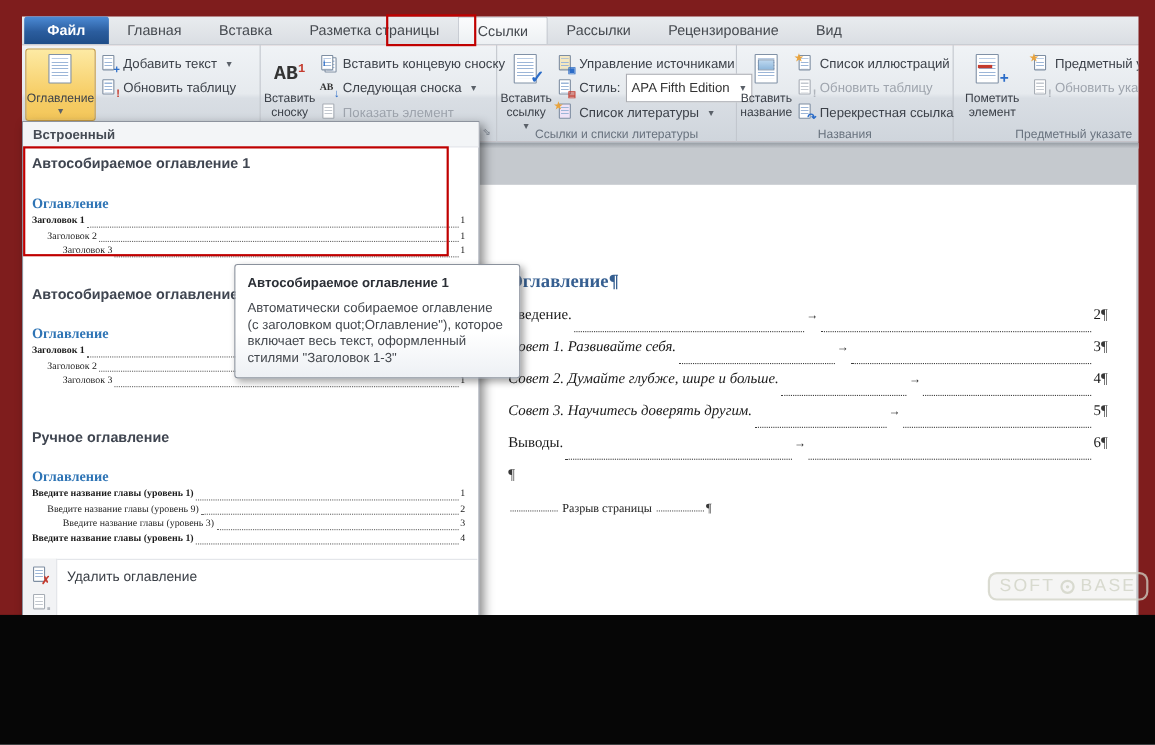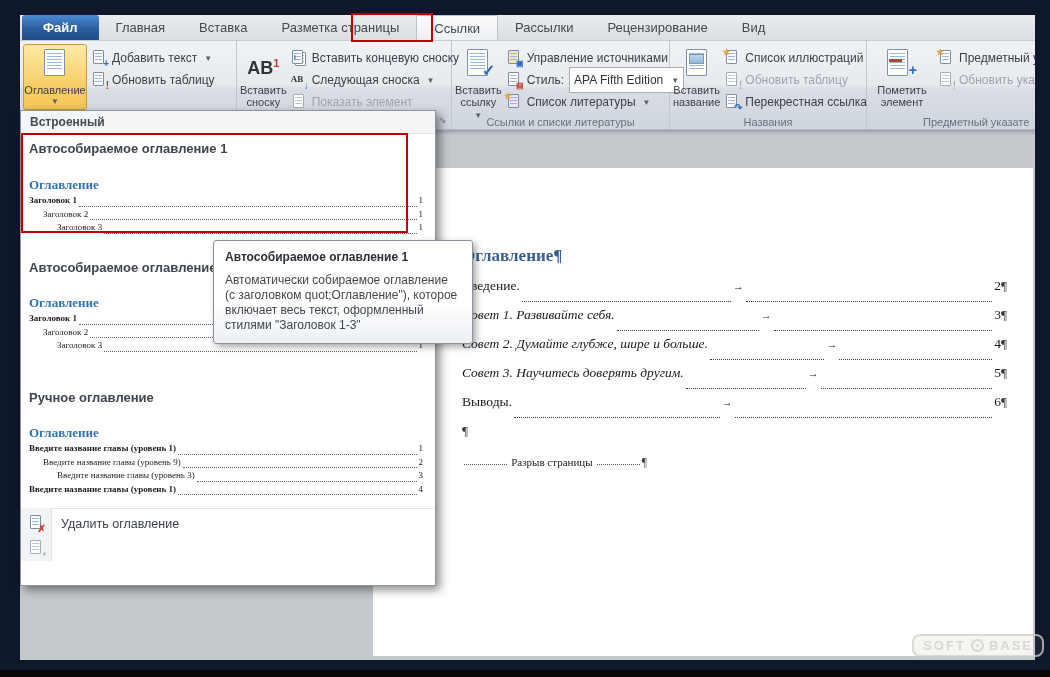--- a/index.html
+++ b/index.html
@@ -1,17 +1,17 @@
 <!DOCTYPE html>
 <html><head>
 <meta charset="utf-8">
 <style>
   *{box-sizing:border-box;margin:0;padding:0}
   body{background:#060606;font-family:"Liberation Sans",sans-serif}
-  .screen{position:relative;width:1050px;height:670px;background:#0f172a;overflow:hidden}
+  .screen{position:relative;width:1050px;height:559px;background:#7f1d1d;overflow:hidden}
 
   
   .tabsrow{position:absolute;left:20px;top:15px;width:1015px;height:26px;
     background:linear-gradient(#e9ecef,#dadee3);display:flex;align-items:stretch;border-bottom:1px solid #c9cdd3}
   .tab{display:flex;align-items:center;padding:0 17px;font-size:13px;color:#45494f;white-space:nowrap;cursor:pointer}
   .tab.file{background:linear-gradient(#4c8bd6,#2b5d9e 55%,#1f4d88);color:#fff;border-radius:3px 3px 0 0;
     margin-left:2px;padding:0 21px;font-weight:bold}
   .tab.selected{background:linear-gradient(#fbfcfd,#edf0f3);border:1px solid #bcc1c9;border-bottom:0;border-radius:2px 2px 0 0;position:relative}
   .redframe{position:absolute;border:2px solid #c00000;pointer-events:none;z-index:55}
 
@@ -37,21 +37,21 @@
     background:repeating-linear-gradient(#9cb6d8 0 1px,transparent 1px 3px)}
   .pg.gray{border-color:#a7adb5}.pg.gray::after{background:repeating-linear-gradient(#c3c8cf 0 1px,transparent 1px 3px)}
   .badge{position:absolute;right:-2px;bottom:-3px;font-size:10px;font-weight:bold;line-height:10px}
   .b-red{color:#c43b2e}.b-blue{color:#2b6cc8}.b-star{color:#e8a33d;font-size:9px;right:auto;left:-2px;top:-3px;bottom:auto}
   .b-gray{color:#b0b5bc}
   .icon32{width:34px;height:32px;position:relative;flex:none}
   .pg32{position:absolute;left:6px;top:1px;width:21px;height:27px;background:#fff;border:1px solid #8091a6;border-radius:1px}
   .pg32::after{content:"";position:absolute;left:2px;right:2px;top:3px;height:18px;
     background:repeating-linear-gradient(#9cb6d8 0 1px,transparent 1px 3px)}
   .ov{position:absolute;font-weight:bold}
-  .abbig{font-family:Liberation Sans, sans-serif;font-weight:bold;font-size:18px;color:#333;line-height:30px}
+  .abbig{font-family:Liberation Mono, monospace;font-weight:bold;font-size:18px;color:#333;line-height:30px}
   .abbig sup{color:#c43b2e;font-size:11px}
   .absmall{font-family:"Liberation Serif",serif;font-weight:bold;font-size:9px;color:#333;position:absolute;left:0;top:2px}
   .launcher{position:absolute;right:2px;bottom:2px;width:13px;height:13px;color:#7c8590;font-size:9px;line-height:13px;text-align:center;cursor:pointer}
   .combo{display:flex;align-items:center;background:#fff;border:1px solid #abadb3;height:18px;padding:12px 4px;font-size:12px;color:#333;gap:6px;cursor:pointer}
 
   
   .workspace{position:absolute;left:20px;top:130px;width:1015px;height:530px;background:#c5c9ce}
   .workspace::before{content:"";position:absolute;left:0;top:0;right:0;height:5px;background:linear-gradient(#9aa0a7,#c5c9ce)}
   .page{position:absolute;left:353px;top:38px;width:660px;height:488px;background:#fff}
   .doc{padding:78px 26px 0 89px;font-family:"Liberation Serif",serif;color:#1a1a1a}
@@ -97,21 +97,21 @@
   
   .tooltip{position:absolute;left:213px;top:240px;width:260px;background:linear-gradient(#ffffff 60%,#edf0f4);
     border:1px solid #8a919c;border-radius:3px;box-shadow:3px 3px 7px rgba(0,0,0,.35);z-index:60;
     padding:9px 11px 10px 11px;font-size:12px;color:#43474d}
   .ttl{font-weight:bold;color:#2b2f36;margin-bottom:9px}
   .tbody{line-height:15px}
 
   
   .watermark{position:absolute;right:6px;bottom:13px;z-index:70;display:flex;align-items:center;gap:5px;
     padding:2px 9px;border:2px solid rgba(208,210,198,.75);border-radius:8px;
-    color:rgba(213,215,203,.92);font-weight:bold;font-size:13px;letter-spacing:2px;background:rgba(160,160,150,.10)}
+    color:rgba(213,215,203,.92);font-weight:normal;font-size:16px;letter-spacing:2px;background:rgba(160,160,150,.10)}
   .wm-ico{width:13px;height:13px;border:2px solid rgba(213,215,203,.92);border-radius:50%;position:relative;flex:none}
   .wm-ico::after{content:"";position:absolute;left:3px;top:3px;width:3px;height:3px;border-radius:50%;background:rgba(213,215,203,.92)}
 </style>
 </head>
 <body>
 
 <div class="screen">
 
   <div class="tabsrow">
     <div class="tab file">Файл</div>

